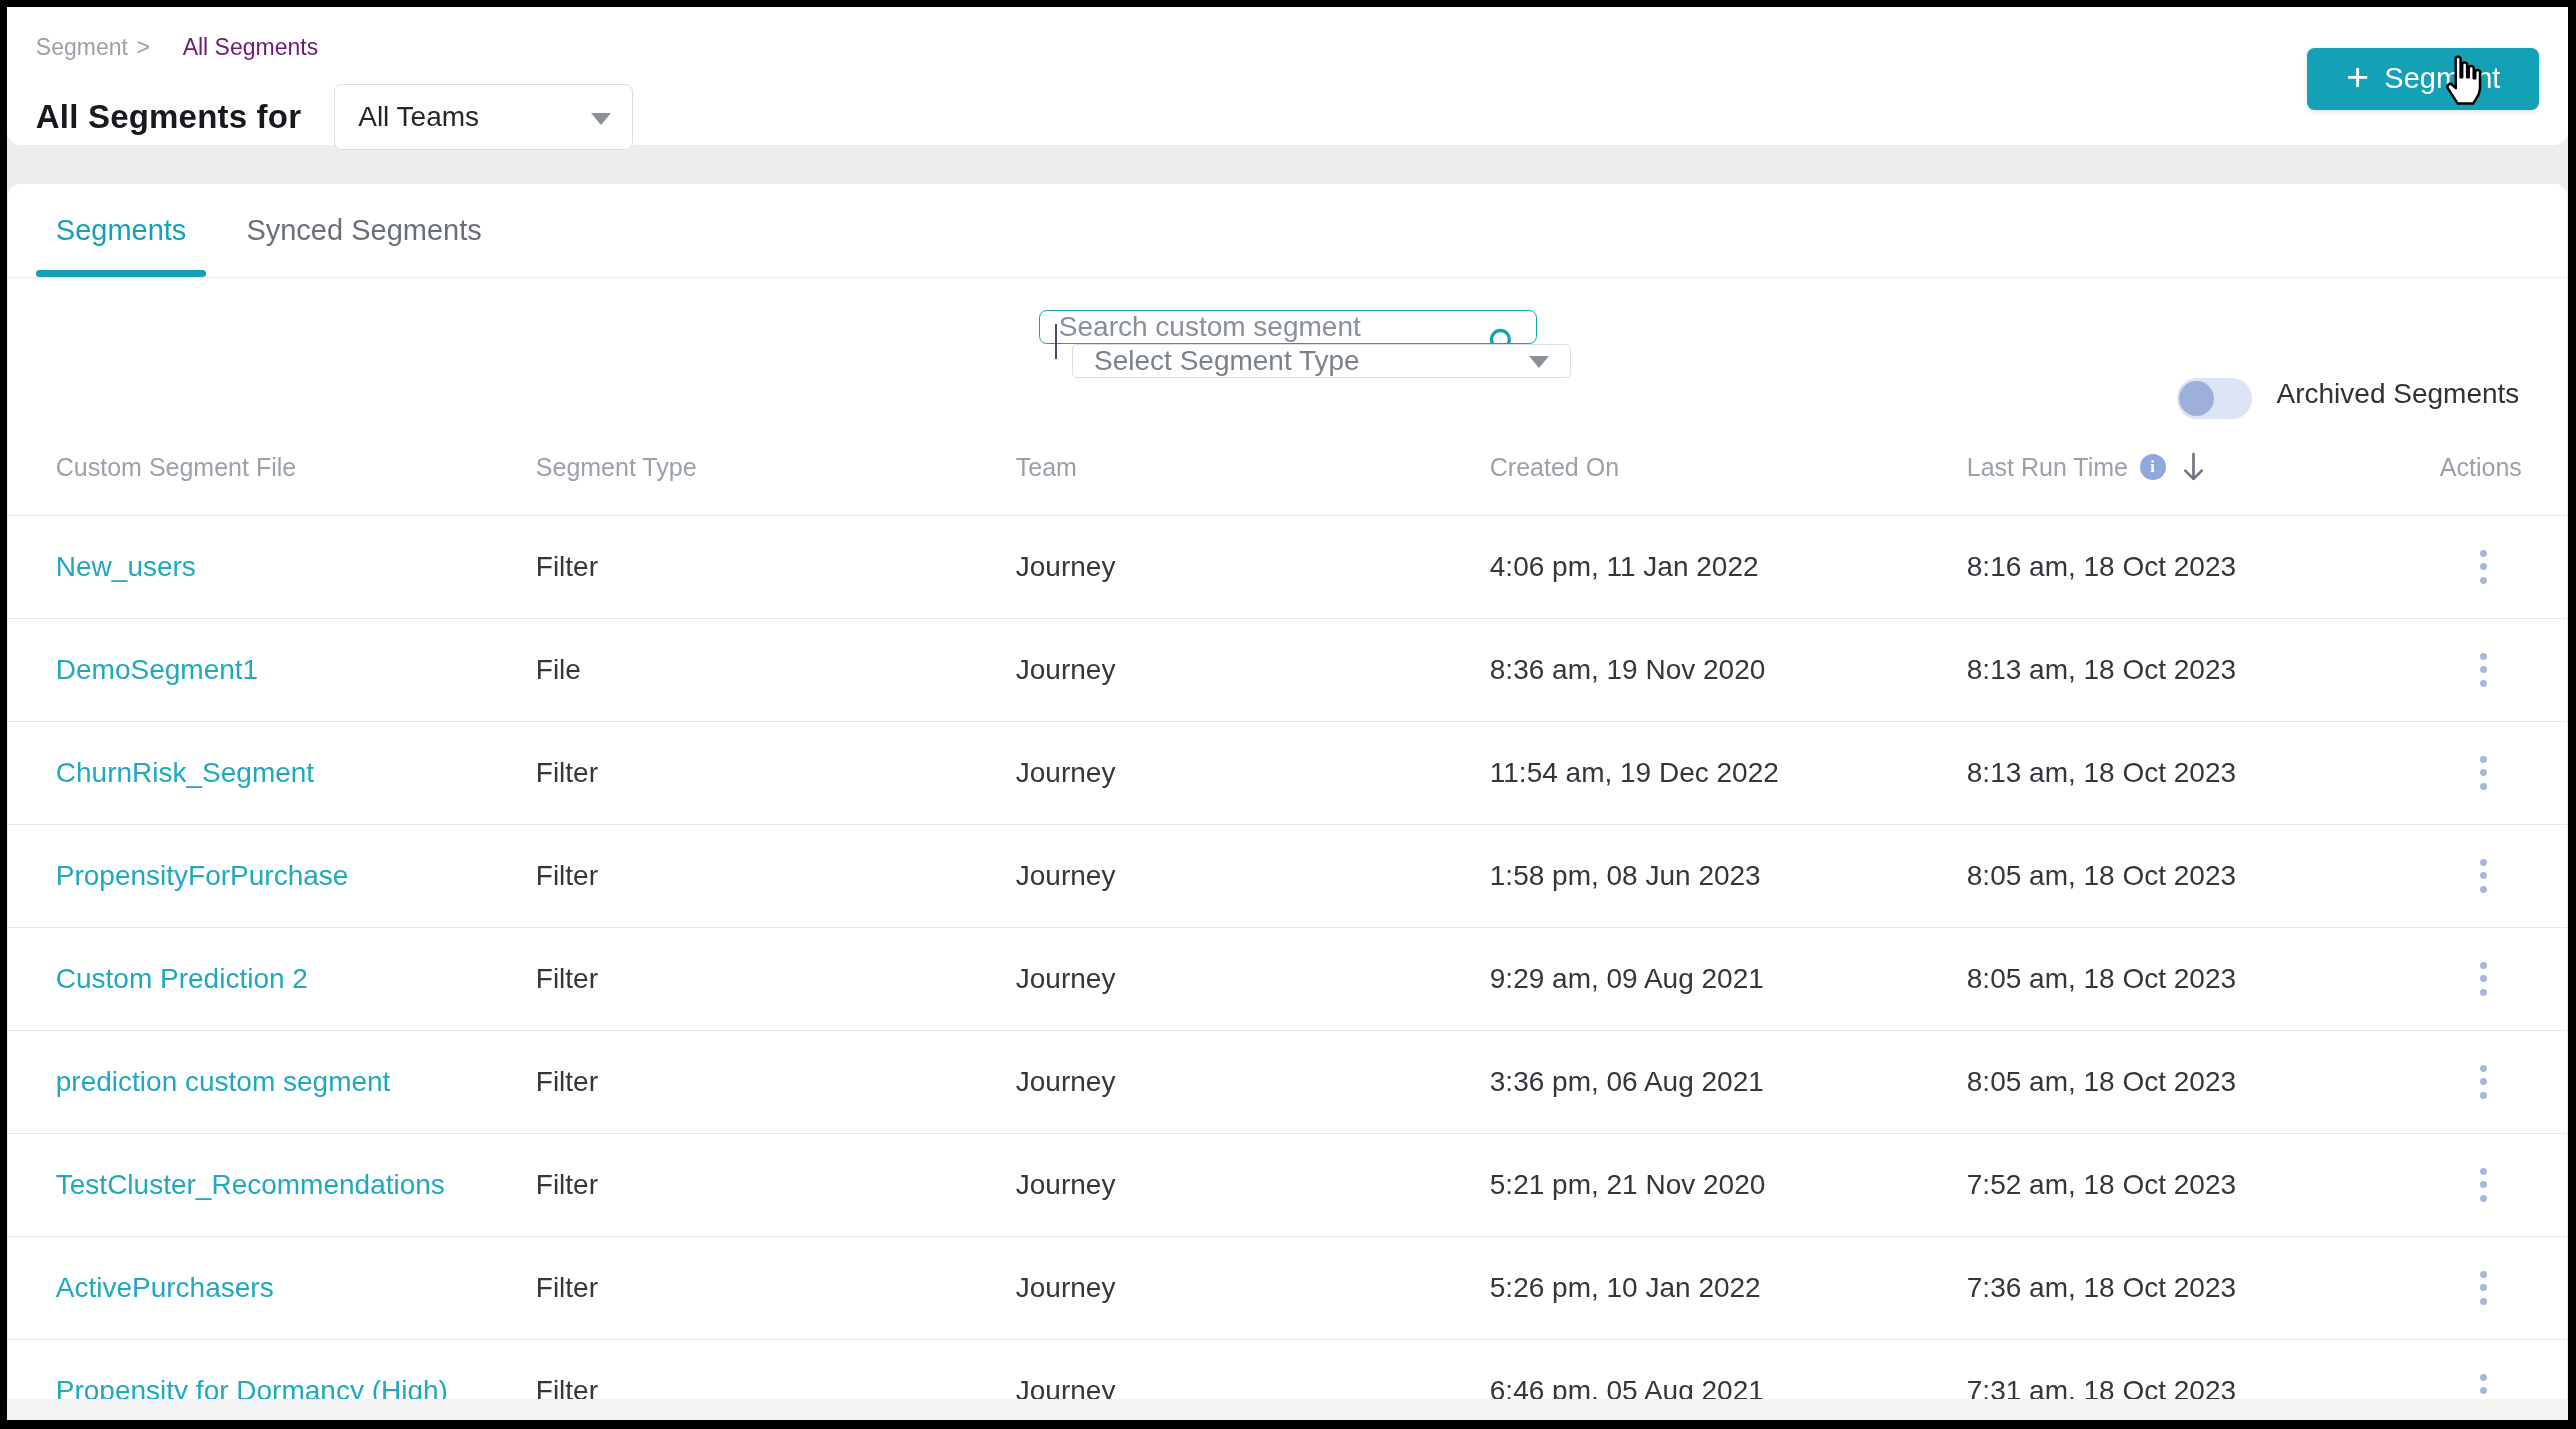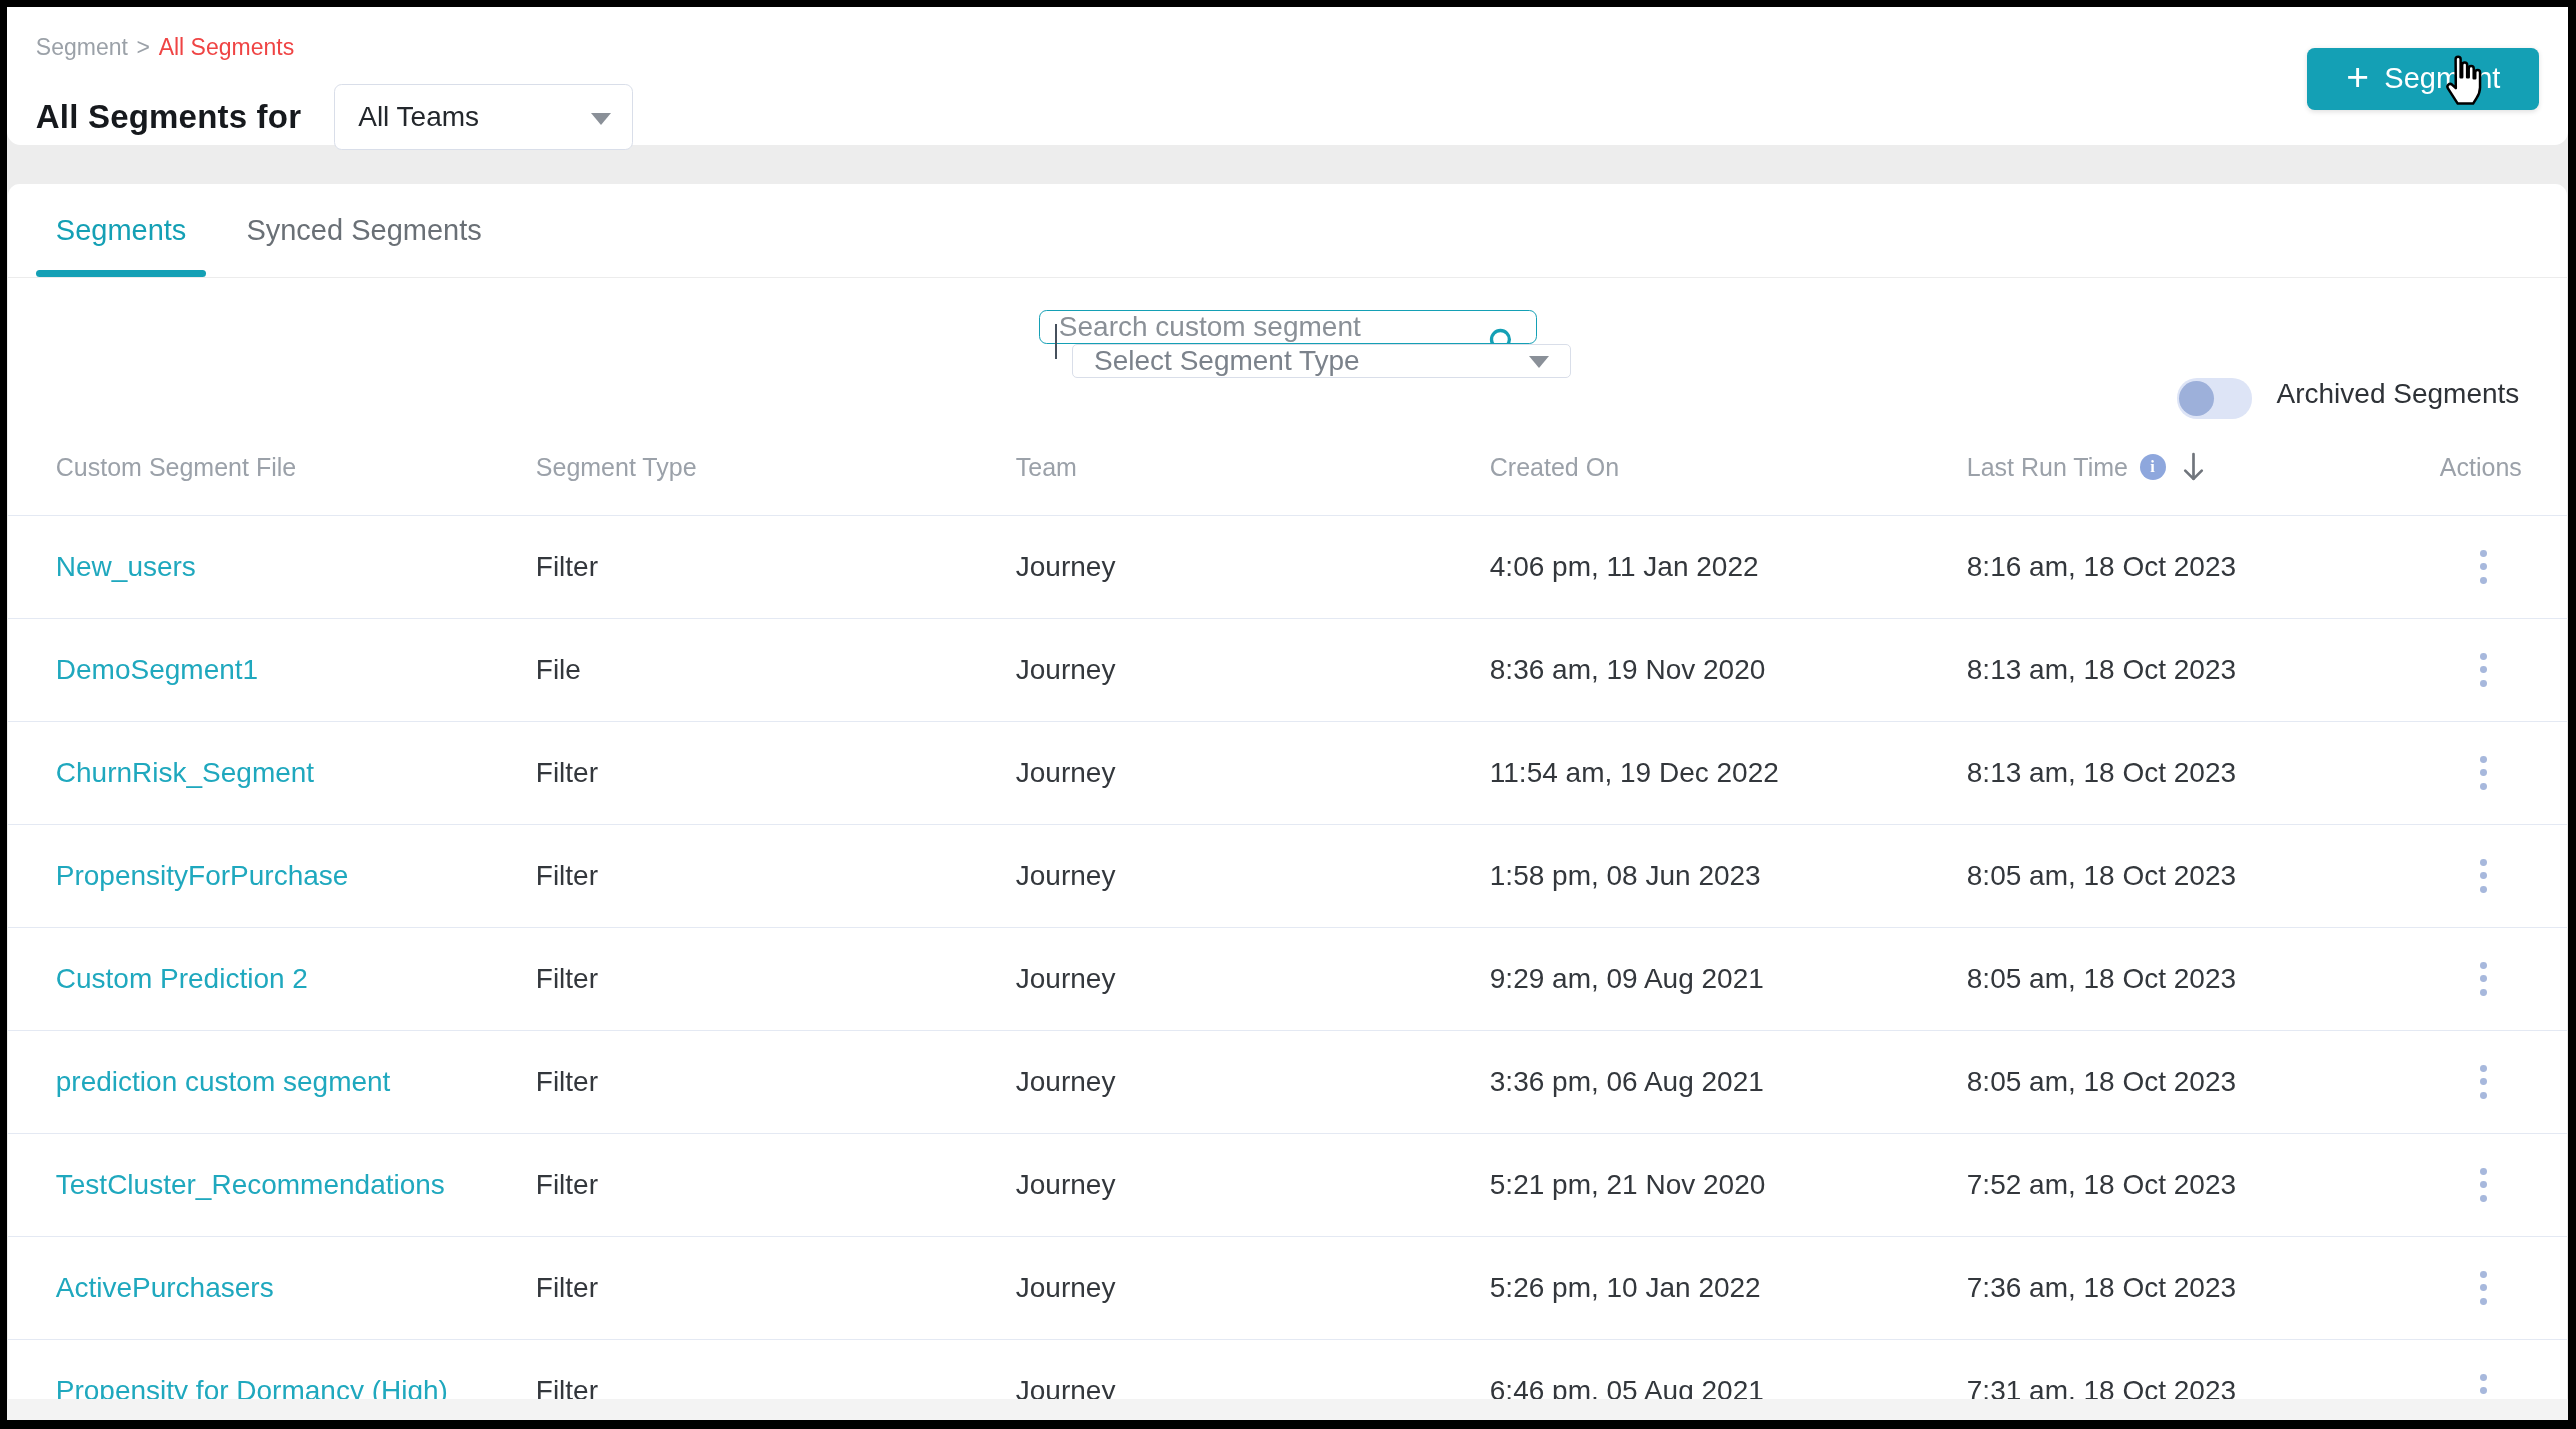--- a/index.html
+++ b/index.html
@@ -10,21 +10,21 @@
     --text-dark:#33373c;
   }
   *{box-sizing:border-box;}
   body{margin:0;background:#000;font-family:"Liberation Sans","DejaVu Sans",sans-serif;}
   .frame{width:2576px;height:1430px;padding:6.8px 7.7px 9.6px 6.8px;background:#000;}
   .viewport{position:relative;width:100%;height:100%;background:#ededed;overflow:hidden;}
 
   
   .topbar{position:relative;background:#fff;height:138px;border-radius:0 0 13.5px 13.5px;padding:27px 44px 0 29px;}
   .breadcrumb{font-size:23px;color:#9ba1a8;display:flex;gap:8.7px;align-items:center;}
-  .breadcrumb .crumb-current{color:#ef4444;}
+  .breadcrumb .crumb-current{color:#701a75;margin-left:24px;}
   .title-row{display:flex;align-items:center;margin-top:15.4px;gap:33px;}
   .page-title{font-size:33px;font-weight:700;color:#16191d;letter-spacing:0.2px;}
   .team-select{position:relative;width:299px;height:66px;border:1.9px solid #d9dee9;border-radius:7.7px;background:#fff;display:flex;align-items:center;padding:0 54px 0 23px;font-size:28px;color:#23272c;cursor:pointer;}
   .caret-down{position:absolute;right:21px;top:50%;margin-top:-4.8px;width:0;height:0;border-left:10.6px solid transparent;border-right:10.6px solid transparent;border-top:12.5px solid #8a9098;}
   .add-segment-btn{position:absolute;top:41px;right:29px;width:232px;height:62px;background:var(--accent-teal,#14a0b5);border:none;border-radius:7.7px;color:#fff;font-size:29px;display:flex;align-items:center;justify-content:center;gap:15.4px;cursor:pointer;box-shadow:0 1.9px 4.8px rgba(0,0,0,.12);}
   .plus-glyph{font-size:39px;font-weight:300;line-height:1;margin-top:-3.9px;}
 
   
   .card{position:relative;background:#fff;margin:39px 1px 0 1px;border-radius:11.6px 11.6px 0 0;min-height:1240px;}
   .tabs-row{display:flex;align-items:center;height:94px;padding:0 48px;gap:60px;border-bottom:1.9px solid #ececec;font-size:29px;}

